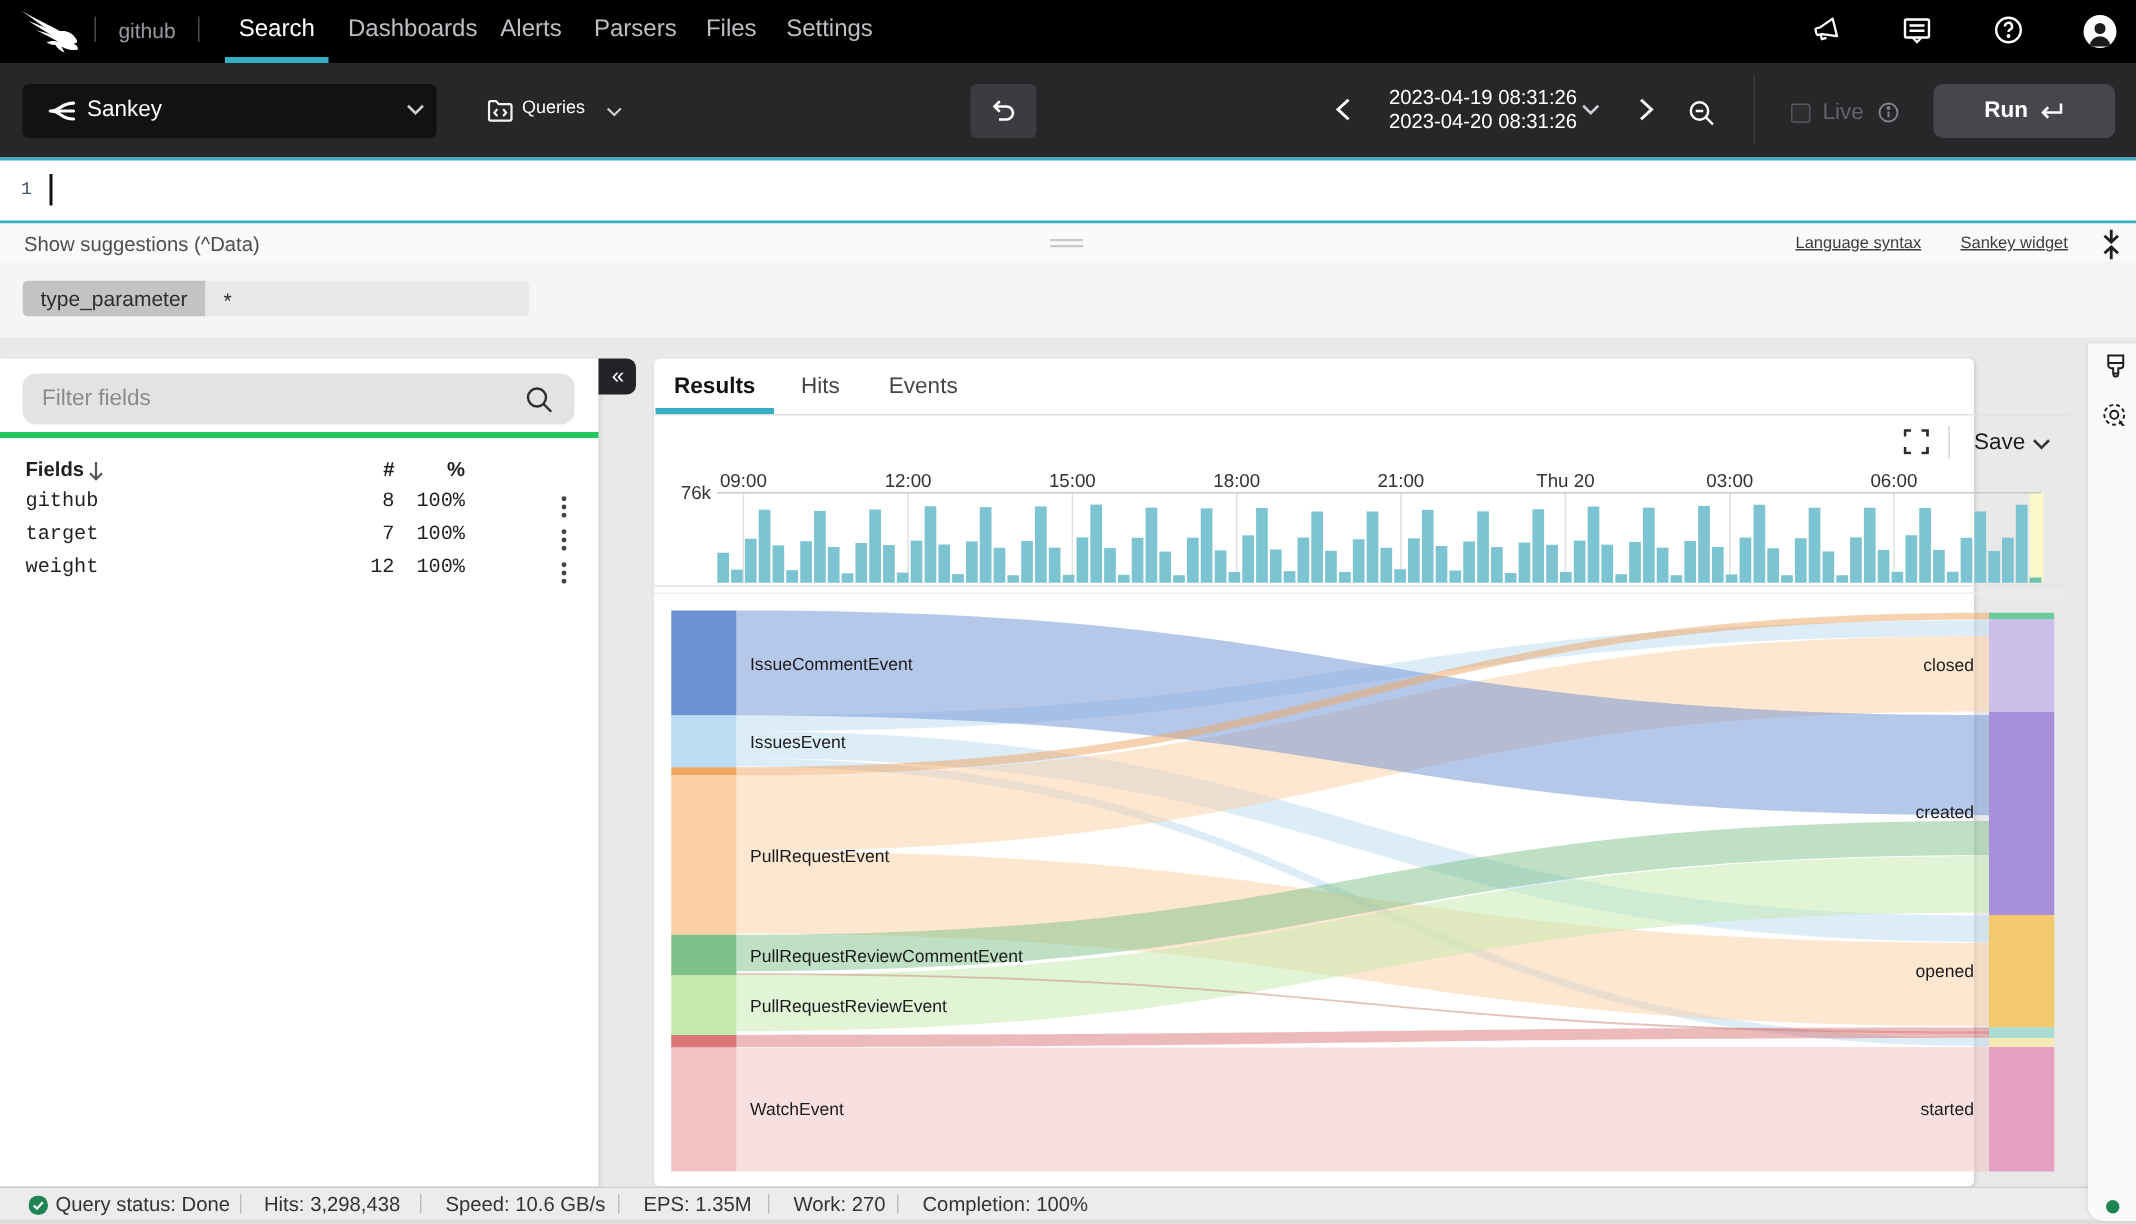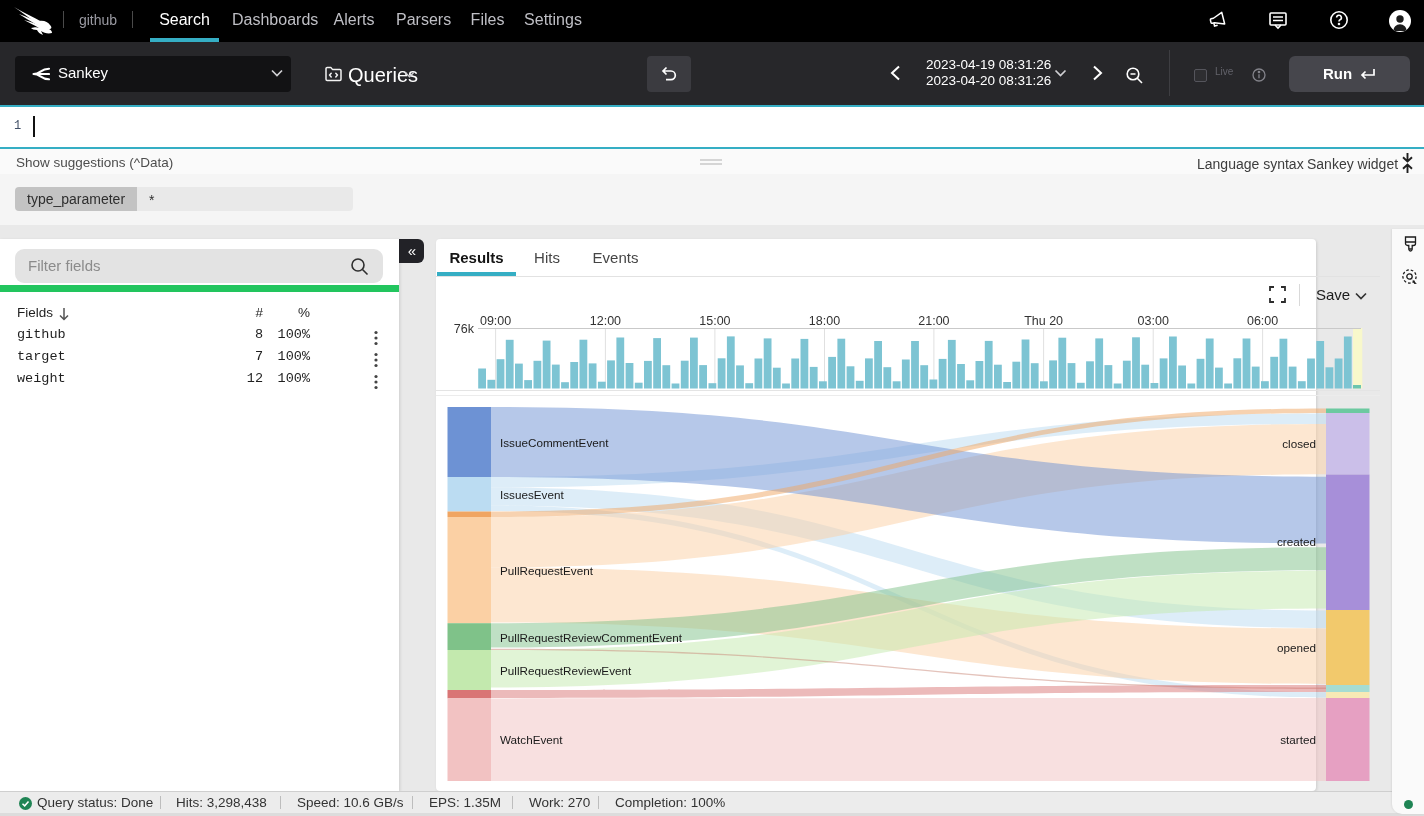--- a/index.html
+++ b/index.html
@@ -22,30 +22,30 @@
   #btnRun { left:1289px; width:121px; background:#46464c; border-radius:6px; font-weight:700; display:flex; align-items:center; justify-content:center; gap:7px;}
   .chev { stroke:#cfcfd3; stroke-width:1.7; fill:none; }
   
   #editor { left:0; top:105px; width:1424px; height:44px; background:#fff; border-top:2.5px solid #35aec4; border-bottom:2.5px solid #35aec4; font-family:"Liberation Mono",monospace; font-size:12px; letter-spacing:-0.1px; }
   #editor .ln { position:absolute; left:14px; top:12px; color:#404f66; }
   #editor .code { position:absolute; left:36px; top:12px; white-space:pre; color:#24292e; }
   .kq { color:#2240c0; } .vq { color:#a63a31; }
   #cursor { position:absolute; left:33px; top:9px; width:2px; height:21px; background:#111; }
   
   #sugg { left:0; top:149px; width:1424px; height:28px; background:#fafafa; border-bottom:1px solid #dcdcdc; font-size:13.5px; color:#4d4d4d; }
-  #sugg a { color:#3c3c3c; font-size:14px; }
+  #sugg a { color:#3c3c3c; text-decoration:underline; font-size:11px; }
   
   #params { left:0; top:174px; width:1424px; height:51px; background:#f5f5f5; }
   #pill { position:absolute; left:15px; top:13px; height:24px; border-radius:4px; overflow:hidden; font-size:14px; display:flex; }
   #pill .lab { background:#c3c3c3; color:#2e2e2e; padding:0 12px; line-height:24px; }
   #pill .val { background:#e9e9e9; color:#2e2e2e; width:216px; padding:0 12px; line-height:26px; }
   
   #leftcard { left:0; top:239px; width:399px; height:552px; background:#fff; box-shadow:1px 1px 3px rgba(0,0,0,.12); }
   #filterbox { position:absolute; left:15px; top:9.5px; width:368px; height:34px; background:#e3e3e3; border-radius:9px; color:#8b8b8b; font-size:15px; line-height:34px; padding-left:13px; }
-  #lefthead { position:absolute; left:0; top:0; width:399px; height:53px; border-bottom:7px solid #22c55e;padding-left:28px; }
+  #lefthead { position:absolute; left:0; top:0; width:399px; height:53px; border-bottom:4px solid #22c55e;padding-left:28px; }
   .frow { position:absolute; left:0; width:399px; height:22px; font-size:13.5px; color:#1f1f1f; }
   .frow .n { position:absolute; left:17px; font-family:"Liberation Mono",monospace; }
   .frow .c1 { position:absolute; left:203px; width:60px; text-align:right; font-family:"Liberation Mono",monospace; }
   .frow .c2 { position:absolute; left:250px; width:60px; text-align:right; font-family:Liberation Mono, monospace; }
   .kebab { position:absolute; left:374px; top:3px; }
   #collapse { left:399px; top:239px; width:25px; height:24px; background:#222227; border-radius:0 6px 6px 0; color:#fff; text-align:center; line-height:23px; font-size:15px; letter-spacing:-1px; }
   
   #card { left:436px; top:239px; width:880px; height:552px; background:#fff; border-radius:4px; box-shadow:1px 1px 3px rgba(0,0,0,.12); }
   .tab { position:absolute; top:0; height:37px; line-height:37px; font-size:15px; text-align:center; color:#454545; }
   #tabline { position:absolute; left:1px; top:33px; width:79px; height:4px; background:#35aec4; }
@@ -118,21 +118,21 @@
     </svg>
     <span style="position:absolute;left:43px;top:8px">Sankey</span>
     <svg class="chev" style="position:absolute;right:8px;top:13px" width="12" height="8" viewBox="0 0 12 8">
         <path d="M1,1.5 L6,6.5 L11,1.5"></path>
       </svg>
   </div>
   <svg style="position:absolute;left:325px;top:24px" width="17" height="16" viewBox="0 0 17 16" fill="none" stroke="#f2f2f2" stroke-width="1.5">
     <path d="M1,3.2 V2.6 a1.2,1.2 0 0 1 1.2,-1.2 h3.6 l1.6,2 h7.4 a1.2,1.2 0 0 1 1.2,1.2 v8.6 a1.2,1.2 0 0 1 -1.2,1.2 H2.2 a1.2,1.2 0 0 1 -1.2,-1.2 Z" stroke-linejoin="round"></path>
     <path d="M6.2,7.2 L4.6,9.1 L6.2,11 M10.8,7.2 L12.4,9.1 L10.8,11" stroke-linecap="round"></path>
   </svg>
-  <span style="position:absolute;left:348px;top:22px;color:#fff;font-size:20px">Queries</span>
+  <span style="position:absolute;left:348px;top:22px;color:#fff;font-size:12px">Queries</span>
   <svg class="chev" style="position:absolute;left:404px;top:29px" width="11" height="7" viewBox="0 0 12 8">
       <path d="M1,1.5 L6,6.5 L11,1.5"></path>
     </svg>
   <div class="tbtn" id="btnUndo">
     <svg style="position:absolute;left:13px;top:9px" width="18" height="18" viewBox="0 0 18 18" fill="none" stroke="#fff" stroke-width="1.7">
       <path d="M6.5,2.5 L3,6 L6.5,9.5 M3,6 H11 a4.3,4.3 0 0 1 0,8.6 H6"></path>
     </svg>
   </div>
   <svg class="chev" style="position:absolute;left:890px;top:23px" width="11" height="16" viewBox="0 0 11 16">
       <path d="M9,1.5 L2,8 L9,14.5" stroke="#fff" stroke-width="2"></path>
@@ -143,21 +143,21 @@
     </svg>
   <svg class="chev" style="position:absolute;left:1092px;top:23px" width="11" height="16" viewBox="0 0 11 16">
       <path d="M2,1.5 L9,8 L2,14.5" stroke="#fff" stroke-width="2"></path>
     </svg>
   <svg style="position:absolute;left:1125px;top:24px" width="19" height="19" viewBox="0 0 19 19" fill="none" stroke="#fff" stroke-width="1.6">
     <circle cx="8" cy="8" r="5.8"></circle>
       <path d="M12.3,12.3 L17,17 M5.5,8 H10.5"></path>
   </svg>
   <div style="position:absolute;left:1169px;top:8px;width:1px;height:46px;background:#3e3e42"></div>
   <div style="position:absolute;left:1194px;top:27px;width:13px;height:13px;border:1.5px solid #55555c;border-radius:2px;background:#2e2e31"></div>
-  <span style="position:absolute;left:1215px;top:24px;color:#62626a;font-size:10px">Live</span>
+  <span style="position:absolute;left:1215px;top:24px;color:#62626a;font-size:15px">Live</span>
   <svg style="position:absolute;left:1252px;top:26px" width="14" height="14" viewBox="0 0 14 14" fill="none" stroke="#83838a" stroke-width="1.3">
     <circle cx="7" cy="7" r="6"></circle>
       <path d="M7,6.3 V10.2"></path>
       <circle cx="7" cy="4" r="0.7" fill="#83838a"></circle>
   </svg>
   <div class="tbtn" id="btnRun">
       <span style="margin-top:-2px">Run</span>
     <svg width="17" height="15" viewBox="0 0 17 15" fill="none" stroke="#fff" stroke-width="1.7">
       <path d="M15,2 V8 H3 M6.5,4.5 L3,8 L6.5,11.5"></path>
     </svg>
@@ -190,21 +190,21 @@
 
 <div class="abs" id="leftcard">
   <div id="lefthead">
     <div id="filterbox">Filter fields
       <svg style="position:absolute;right:14px;top:8px" width="19" height="19" viewBox="0 0 19 19" fill="none" stroke="#2e2e2e" stroke-width="1.6">
         <circle cx="8" cy="8" r="6"></circle>
           <path d="M12.5,12.5 L17.5,17.5"></path>
       </svg>
     </div>
   </div>
-  <div class="frow" style="top:66px;font-weight:400;font-family:'Liberation Sans'">
+  <div class="frow" style="top:66px;font-weight:700;font-family:'Liberation Sans'">
     <span style="position:absolute;left:17px">Fields</span>
     <svg style="position:absolute;left:58px;top:2px" width="12" height="14" viewBox="0 0 12 14" fill="none" stroke="#555" stroke-width="1.5">
         <path d="M6,1 V12 M2,8.5 L6,12.5 L10,8.5"></path>
       </svg>
     <span class="c1" style="font-family:'Liberation Sans'">#</span>
       <span class="c2" style="font-family:'Liberation Sans'">%</span>
   </div>
   <div class="frow" style="top:88px">
     <span class="n">github</span>
       <span class="c1">8</span>

